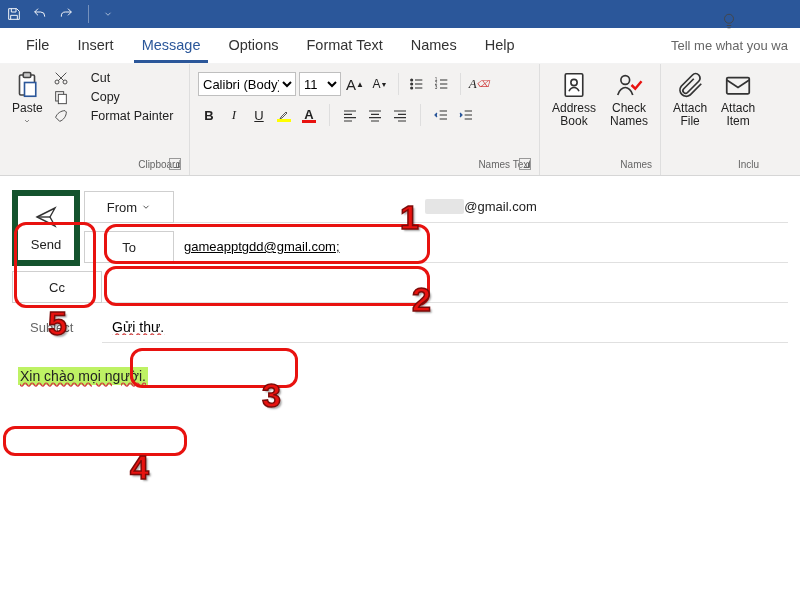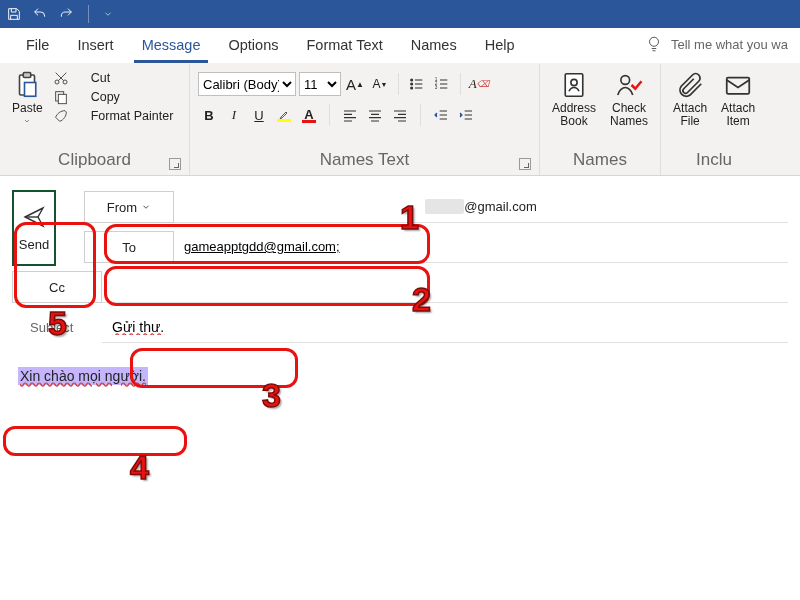--- a/index.html
+++ b/index.html
@@ -10,28 +10,28 @@
   .qat { display: flex; gap: 10px; align-items: center; }
   .qat-icon { width: 16px; height: 16px; stroke: #fff; fill: none; stroke-width: 1.4; }
   .qat-sep { width: 1px; height: 18px; background: rgba(255,255,255,.35); margin: 0 4px; }
   .title-text { flex: 1; text-align: center; font-size: 13px; }
 
   
   .tabs { background: #fff; height: 36px; display: flex; align-items: flex-end; padding: 0 12px; border-bottom: 1px solid #f3f3f3; }
   .tab { padding: 8px 14px 10px; font-size: 14.5px; color: #333; cursor: pointer; position: relative; }
   .tab.active { color: #2b579a; }
   .tab.active::after { content: ""; position: absolute; left: 6px; right: 6px; bottom: 0; height: 3px; background: #2b579a; }
-  .tell-me { margin-left: auto; display: flex; align-items: center; gap: 8px; color: #666; padding: 8px 0 10px; }
+  .tell-me { margin-left: auto; display: flex; align-items: center; gap: 8px; color: #666; padding: 8px 0 10px; flex-direction: column; }
   .bulb { width: 18px; height: 18px; stroke: #444; fill: none; stroke-width: 1.2; }
 
   
   .ribbon { background: #f3f2f1; border-bottom: 1px solid #d6d6d6; height: 112px; display: flex; }
   .group { border-right: 1px solid #dedede; padding: 4px 8px 2px; display: flex; flex-direction: column; }
   .group-body { flex: 1; display: flex; align-items: flex-start; gap: 6px; }
-  .group-label { text-align: center; font-size: 17px; color: #666; padding: 2px 0 3px; position: relative; }
+  .group-label { text-align: right; font-size: 10px; color: #666; padding: 2px 0 3px; position: relative; }
   .dlg-launch { position: absolute; right: 0; bottom: 3px; width: 12px; height: 12px; border: 1px solid #999; }
   .dlg-launch::after { content: ""; position: absolute; right: 1px; bottom: 1px; width: 4px; height: 4px; border-right: 1px solid #666; border-bottom: 1px solid #666; }
 
   .vbtn { display: flex; flex-direction: column; align-items: center; justify-content: center; padding: 2px 4px; gap: 2px; cursor: pointer; }
   .vbtn .lbl { font-size: 12px; text-align: center; line-height: 1.1; }
   .big-icon { width: 30px; height: 30px; }
 
   .cliprows { display: flex; flex-direction: column; gap: 3px; padding-top: 2px; }
   .cliprow { display: flex; align-items: center; gap: 22px; font-size: 12.5px; cursor: pointer; }
   .small-icon { width: 16px; height: 16px; }
@@ -42,31 +42,31 @@
 
   .row { display: flex; align-items: center; gap: 3px; }
   .btn { width: 22px; height: 22px; display: flex; align-items: center; justify-content: center; cursor: pointer; font-size: 13px; border-radius: 2px; }
   .split-under { height: 3px; width: 14px; margin-top: -2px; }
 
   .sep { width: 1px; height: 56px; background: #dedede; margin: 4px 4px 0; }
 
   
   .compose { padding: 14px 12px 0 12px; }
   .send-col { float: left; width: 72px; }
-  .send-btn { width: 44px; height: 76px; border: 2px solid #14532d; display: flex; flex-direction: column; align-items: center; justify-content: center; gap: 8px; cursor: pointer; }
+  .send-btn { width: 68px; height: 76px; border: 6px solid #14532d; display: flex; flex-direction: column; align-items: center; justify-content: center; gap: 8px; cursor: pointer; }
   .send-ico { width: 30px; height: 24px; }
   .fields { }
   .fld-row { display: flex; align-items: center; height: 34px; margin-bottom: 6px; }
   .fld-label { width: 90px; height: 32px; border: 1px solid #cfcfcf; display: flex; align-items: center; justify-content: center; gap: 4px; font-size: 13px; cursor: pointer; }
   .fld-input { flex: 1; height: 32px; border: none; border-bottom: 1px solid #e0e0e0; padding: 0 10px; font-size: 13px; outline: none; }
   .subj-label { width: 90px; padding-left: 18px; color: #666; font-size: 13px; }
   .subj-input { flex: 1; border: none; border-bottom: 1px solid #e0e0e0; height: 32px; padding: 0 10px; font-size: 14px; outline: none; }
 
   .body-area { clear: both; padding: 18px 6px; }
-  .body-text { font-size: 14px; background: #c4b5fd; padding: 1px 2px; text-decoration-line: underline; text-decoration-style: wavy; text-decoration-color: #d04040; }
+  .body-text { font-size: 14px; background: #bef264; padding: 1px 2px; text-decoration-line: underline; text-decoration-style: wavy; text-decoration-color: #d04040; }
 
   
   .ann-box { position: absolute; border: 3px solid #e8120f; border-radius: 12px; pointer-events: none; }
   .ann-num { position: absolute; font-family: Arial Black, Arial, sans-serif; font-weight: 900; font-size: 34px; color: #e8120f; -webkit-text-stroke: 1.5px #7b0a08; text-shadow: 2px 2px 2px rgba(0,0,0,.35); pointer-events: none; }
 
   .obsc { background: #e5e5e5; color: transparent; border-radius: 2px; }
   .underline-wavy { text-decoration-line: underline; text-decoration-style: wavy; text-decoration-color: #d04040; }
 </style>
 </head>
 <body>

